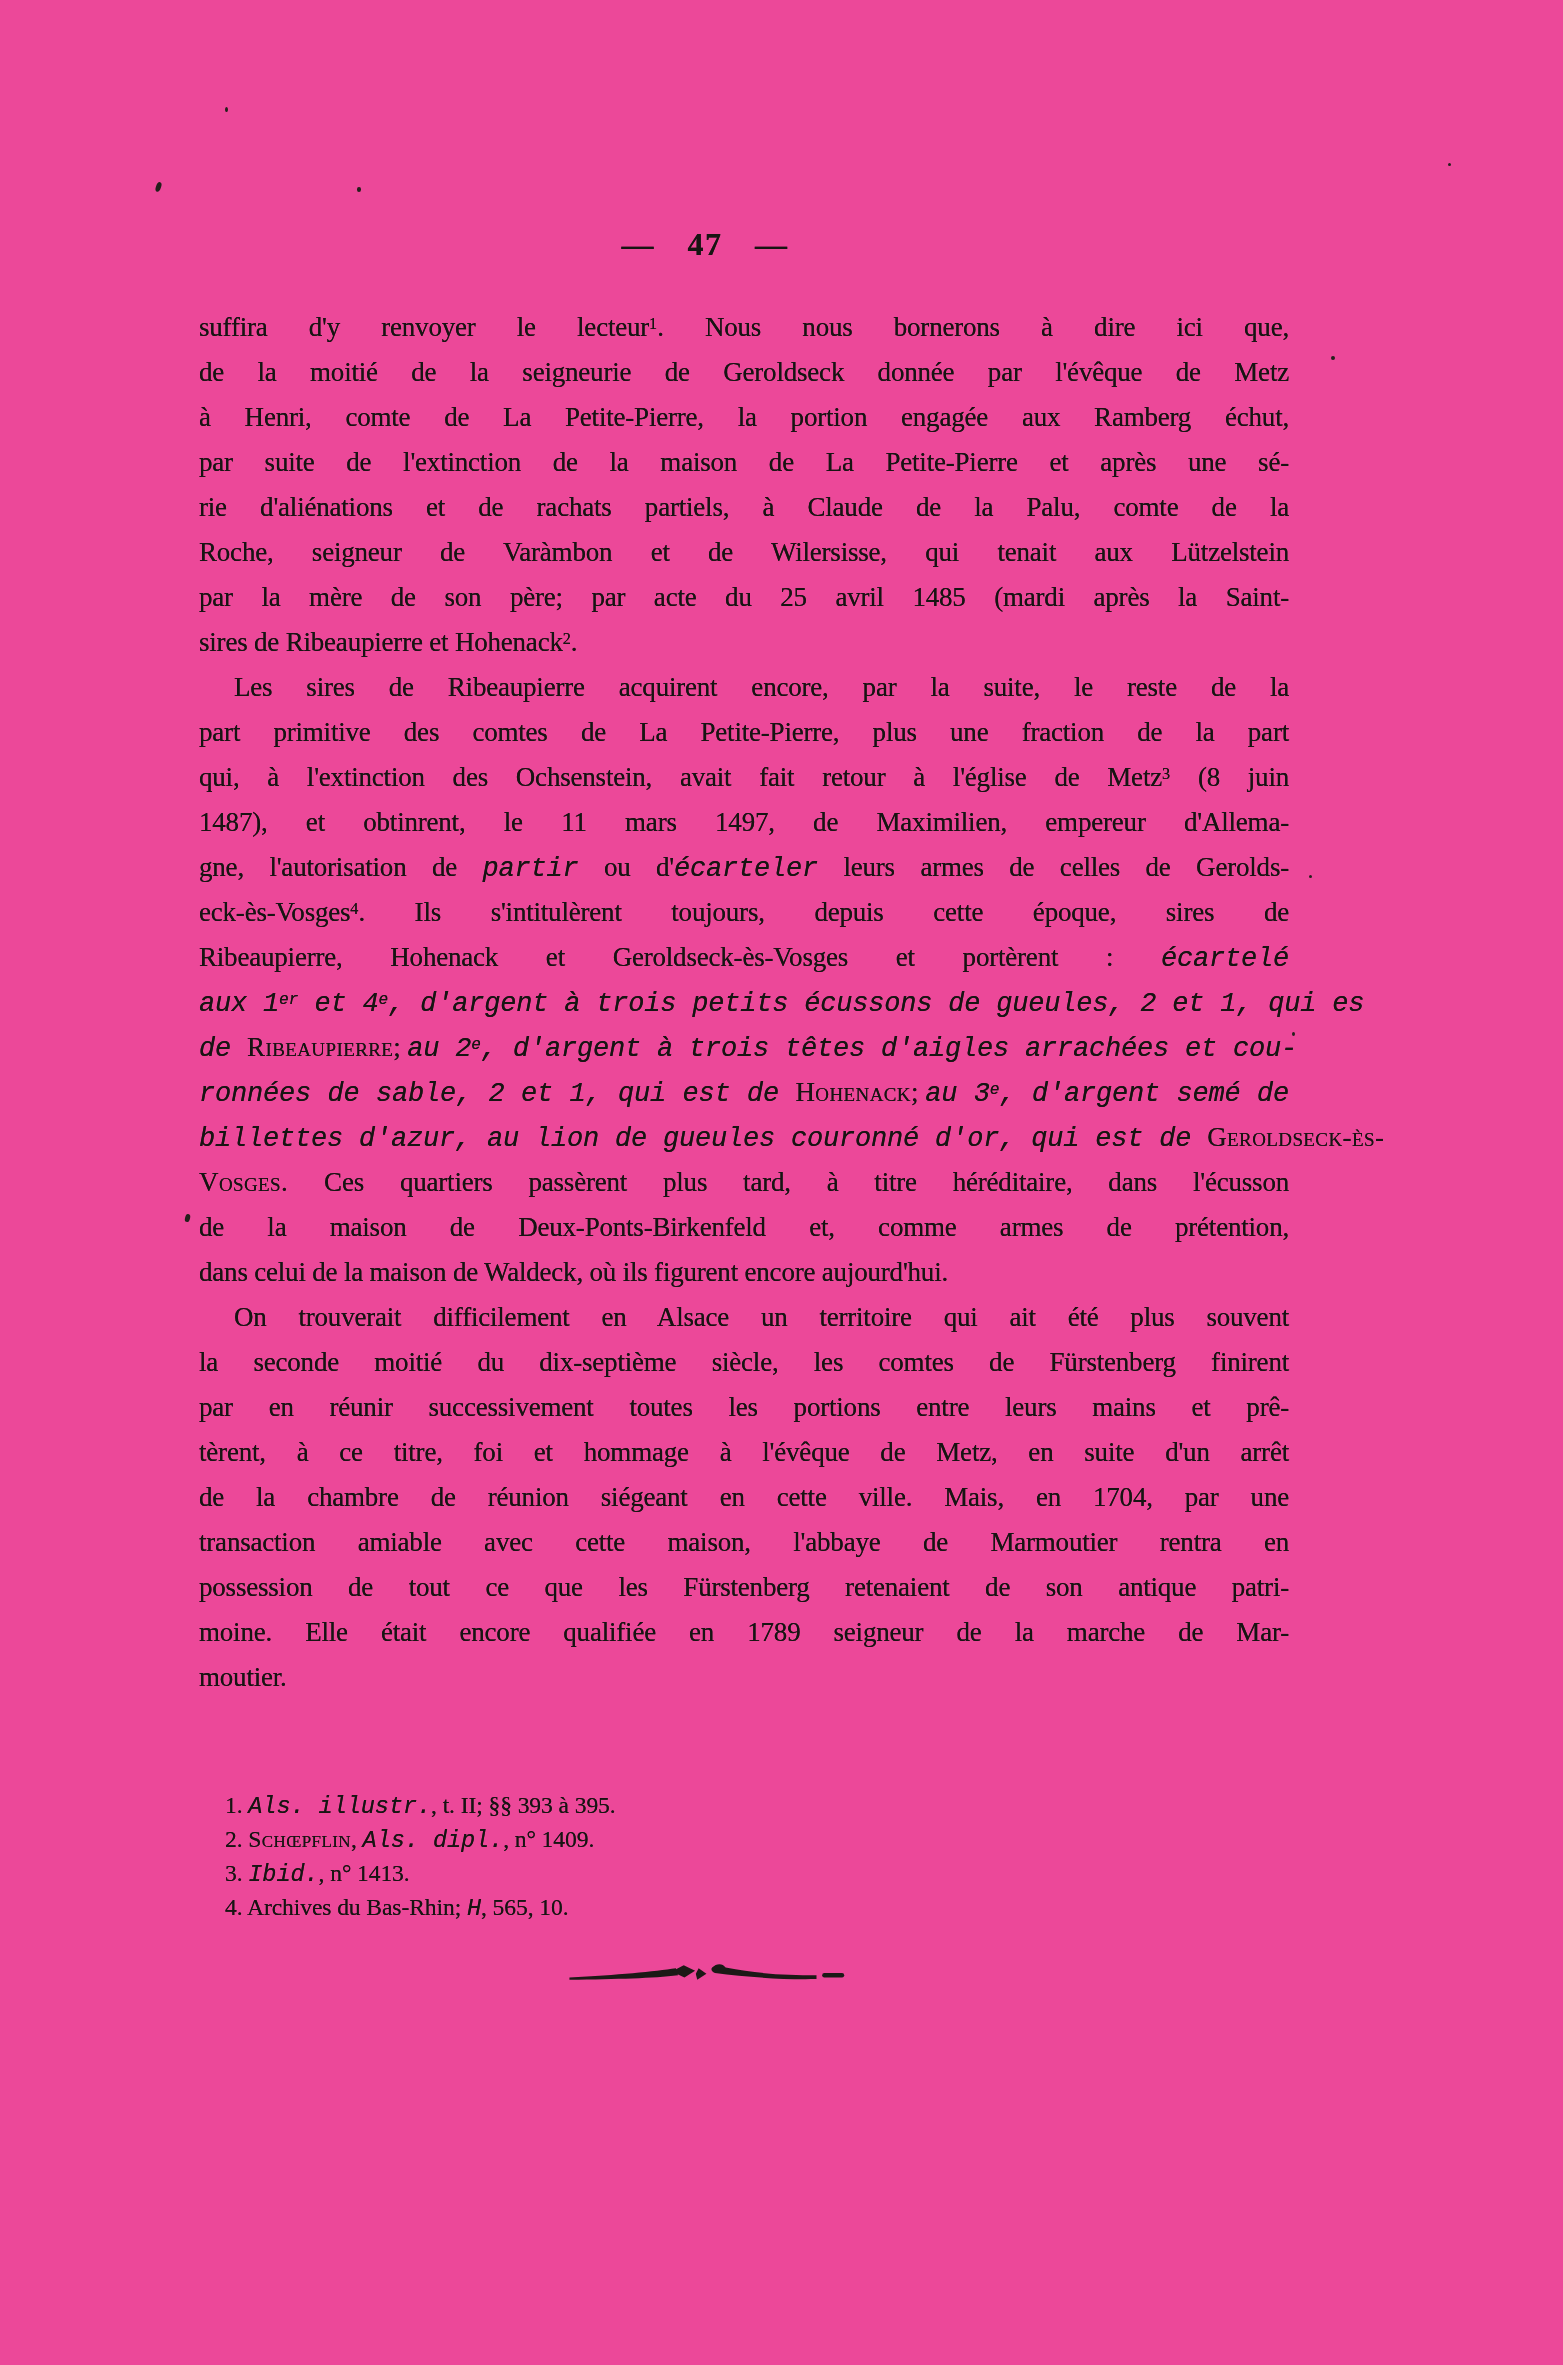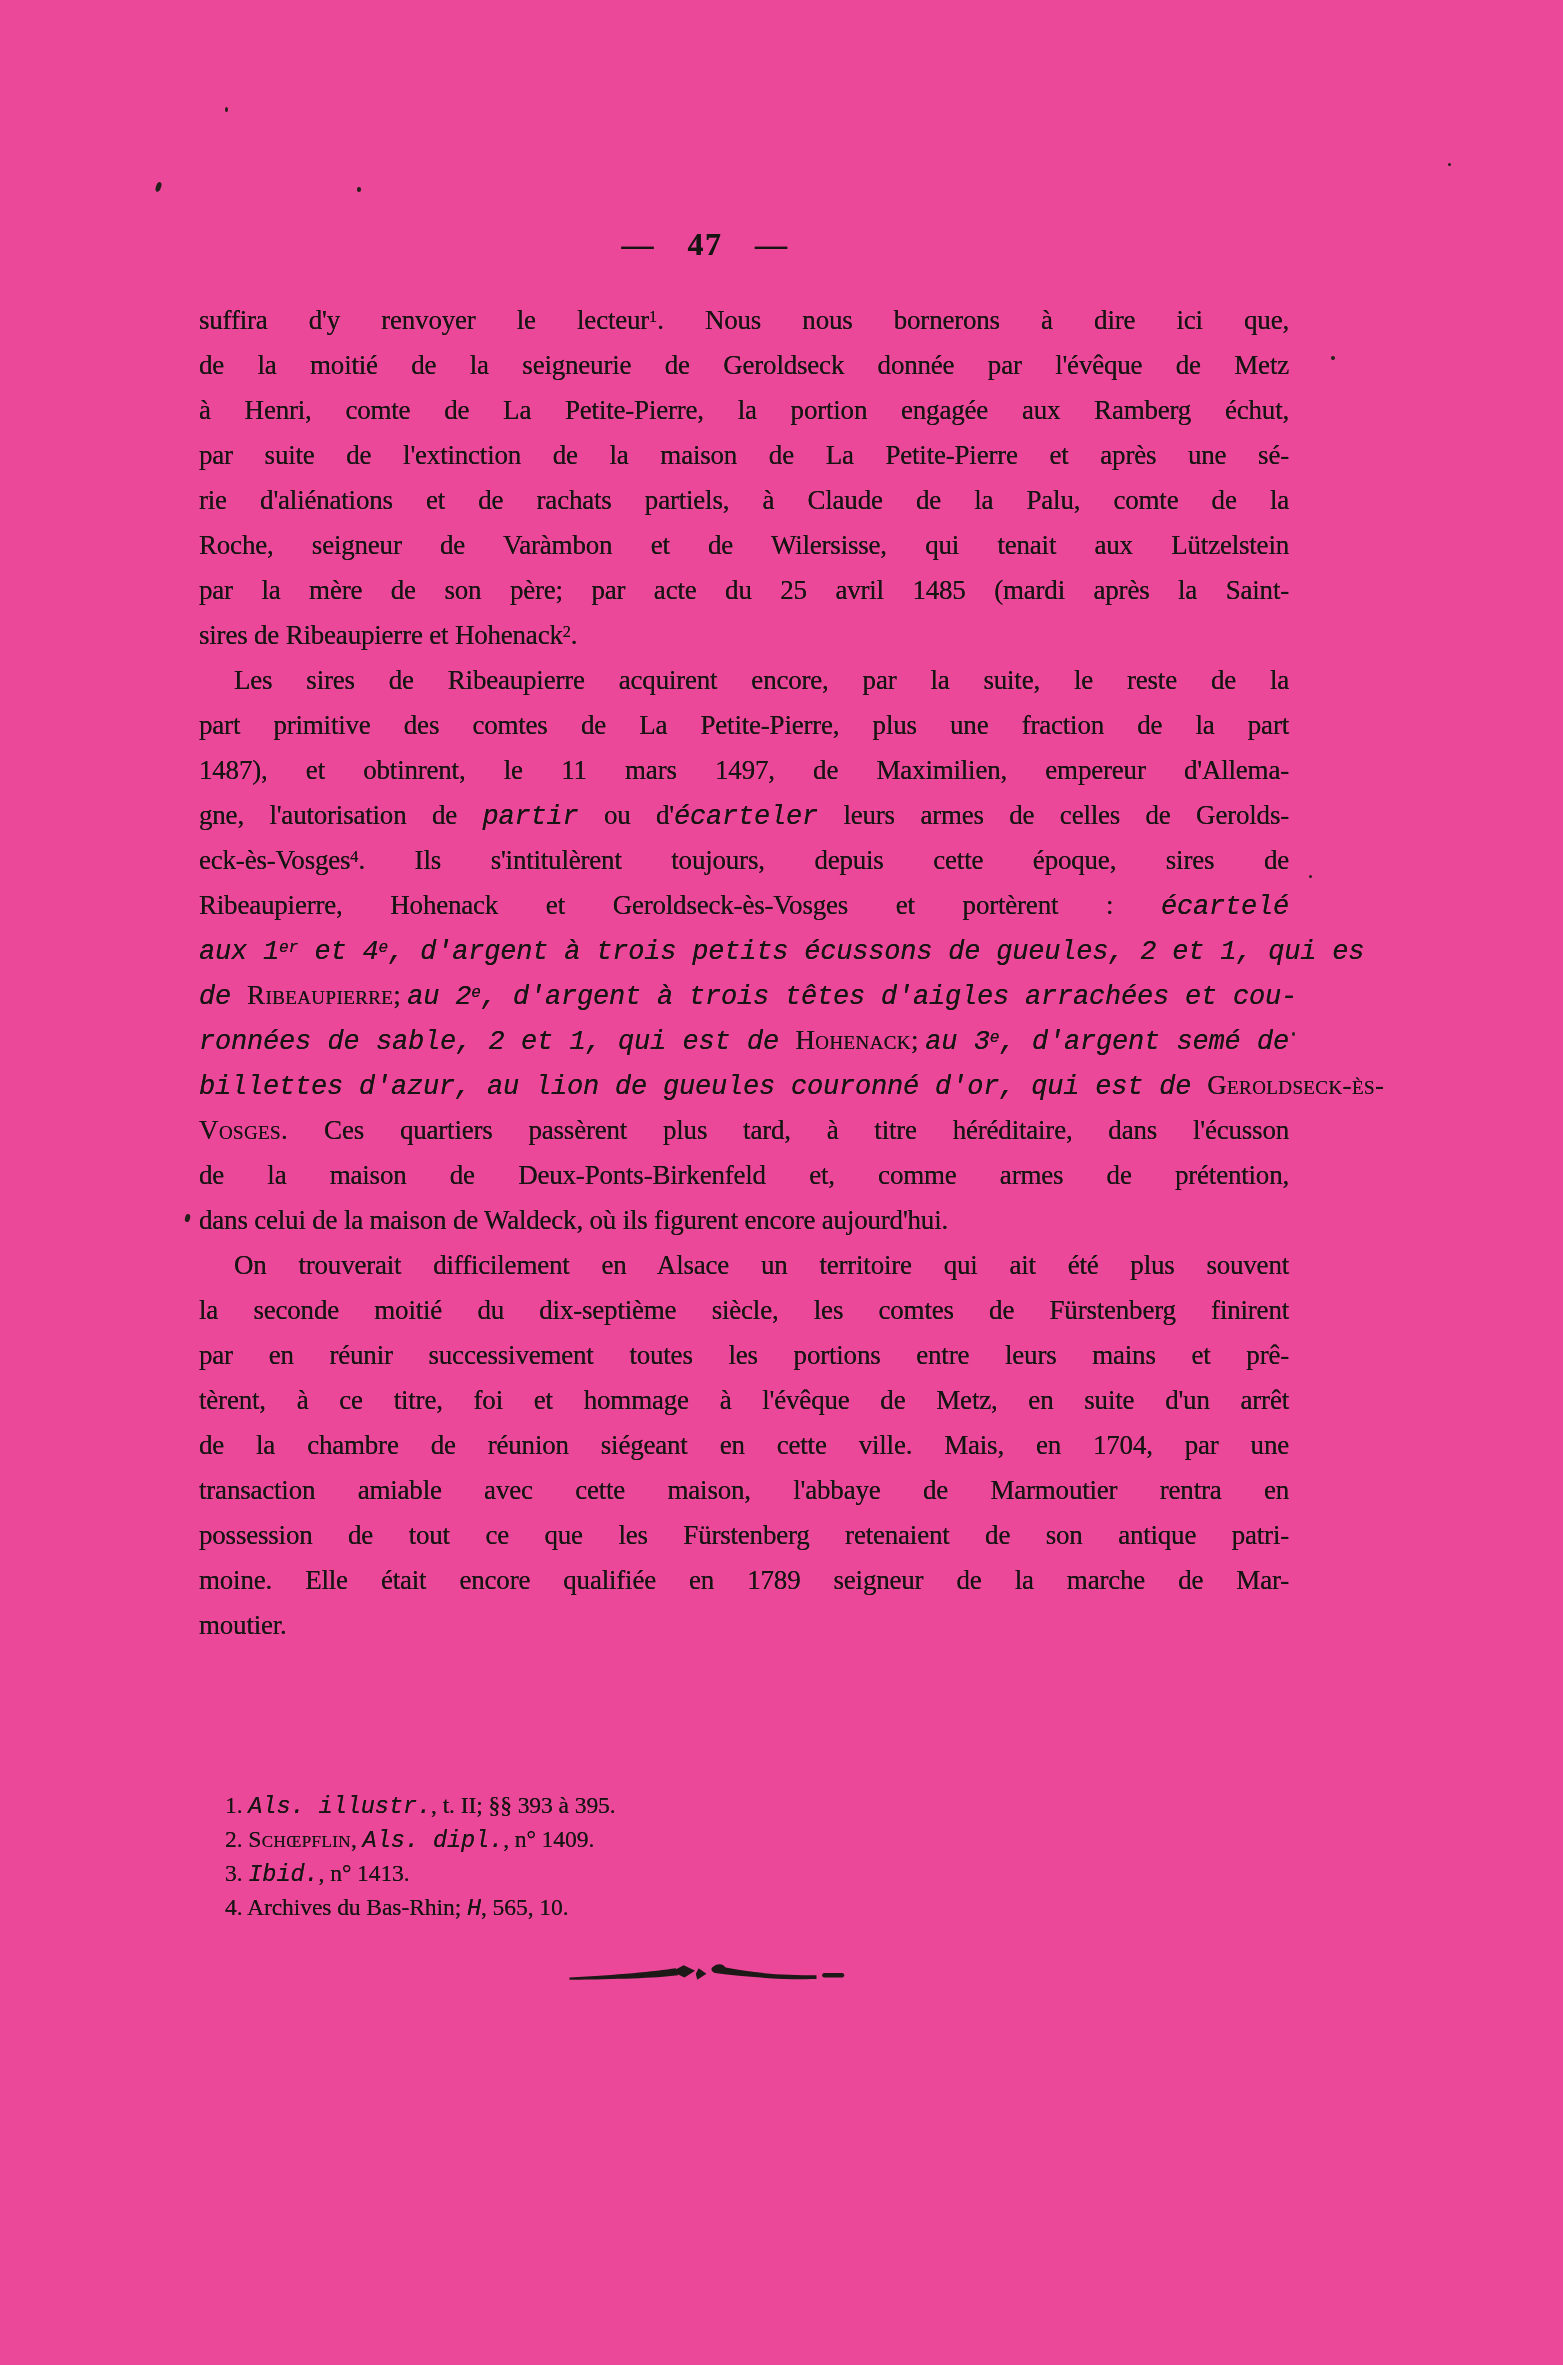--- a/index.html
+++ b/index.html
@@ -21,21 +21,21 @@
     transform: translateX(-50%);
     font-size: 32px;
     font-weight: bold;
     word-spacing: 23px;
     letter-spacing: 1.5px;
     white-space: nowrap;
     text-shadow: 0 0 0.5px rgba(20,18,16,0.8);
   }
   .textblock {
     position: absolute;
-    left: 199px; top: 298px;
+    left: 199px; top: 305px;
     width: 1090px;
   }
   .line {
     font-size: 27px;
     line-height: 45px;
     height: 45px;
     letter-spacing: -0.2px;
     text-align: justify;
     text-align-last: justify;
     white-space: nowrap;
@@ -81,20 +81,21 @@
       <div class="line"><span class="seg">suffira d'y renvoyer le lecteur</span><span class="seg sup">1</span><span class="seg">. Nous nous bornerons à dire ici que,</span></div>
       <div class="line"><span class="seg">de la moitié de la seigneurie de Geroldseck donnée par l'évêque de Metz</span></div>
       <div class="line"><span class="seg">à Henri, comte de La Petite-Pierre, la portion engagée aux Ramberg échut,</span></div>
       <div class="line"><span class="seg">par suite de l'extinction de la maison de La Petite-Pierre et après une sé-</span></div>
       <div class="line"><span class="seg">rie d'aliénations et de rachats partiels, à Claude de la Palu, comte de la</span></div>
       <div class="line"><span class="seg">Roche, seigneur de Varàmbon et de Wilersisse, qui tenait aux Lützelstein</span></div>
       <div class="line"><span class="seg">par la mère de son père; par acte du 25 avril 1485 (mardi après la Saint-</span></div>
       <div class="line parend"><span class="seg">sires de Ribeaupierre et Hohenack</span><span class="seg sup">2</span><span class="seg">.</span></div>
       <div class="line indent"><span class="seg">Les sires de Ribeaupierre acquirent encore, par la suite, le reste de la</span></div>
       <div class="line"><span class="seg">part primitive des comtes de La Petite-Pierre, plus une fraction de la part</span></div>
+      <div class="line"><span class="seg">qui, à l'extinction des Ochsenstein, avait fait retour à l'église de Metz</span><span class="seg sup">3</span><span class="seg"> (8 juin</span></div>
       <div class="line"><span class="seg">1487), et obtinrent, le 11 mars 1497, de Maximilien, empereur d'Allema-</span></div>
       <div class="line"><span class="seg">gne, l'autorisation de </span><span class="seg it">partir</span><span class="seg"> ou d'</span><span class="seg it">écarteler</span><span class="seg"> leurs armes de celles de Gerolds-</span></div>
       <div class="line"><span class="seg">eck-ès-Vosges</span><span class="seg sup">4</span><span class="seg">. Ils s'intitulèrent toujours, depuis cette époque, sires de</span></div>
       <div class="line"><span class="seg">Ribeaupierre, Hohenack et Geroldseck-ès-Vosges et portèrent : </span><span class="seg it">écartelé</span></div>
       <div class="line"><span class="seg it">aux 1</span><span class="seg it sup">er</span><span class="seg it"> et 4</span><span class="seg it sup">e</span><span class="seg it">, d'argent à trois petits écussons de gueules, 2 et 1, qui es</span></div>
       <div class="line"><span class="seg it">de </span><span class="seg sc">Ribeaupierre</span><span class="seg">; </span><span class="seg it">au 2</span><span class="seg it sup">e</span><span class="seg it">, d'argent à trois têtes d'aigles arrachées et cou-</span></div>
       <div class="line"><span class="seg it">ronnées de sable, 2 et 1, qui est de </span><span class="seg sc">Hohenack</span><span class="seg">; </span><span class="seg it">au 3</span><span class="seg it sup">e</span><span class="seg it">, d'argent semé de</span></div>
       <div class="line"><span class="seg it">billettes d'azur, au lion de gueules couronné d'or, qui est de </span><span class="seg sc">Geroldseck-ès-</span></div>
       <div class="line"><span class="seg sc">Vosges.</span><span class="seg"> Ces quartiers passèrent plus tard, à titre héréditaire, dans l'écusson</span></div>
       <div class="line"><span class="seg">de la maison de Deux-Ponts-Birkenfeld et, comme armes de prétention,</span></div>

